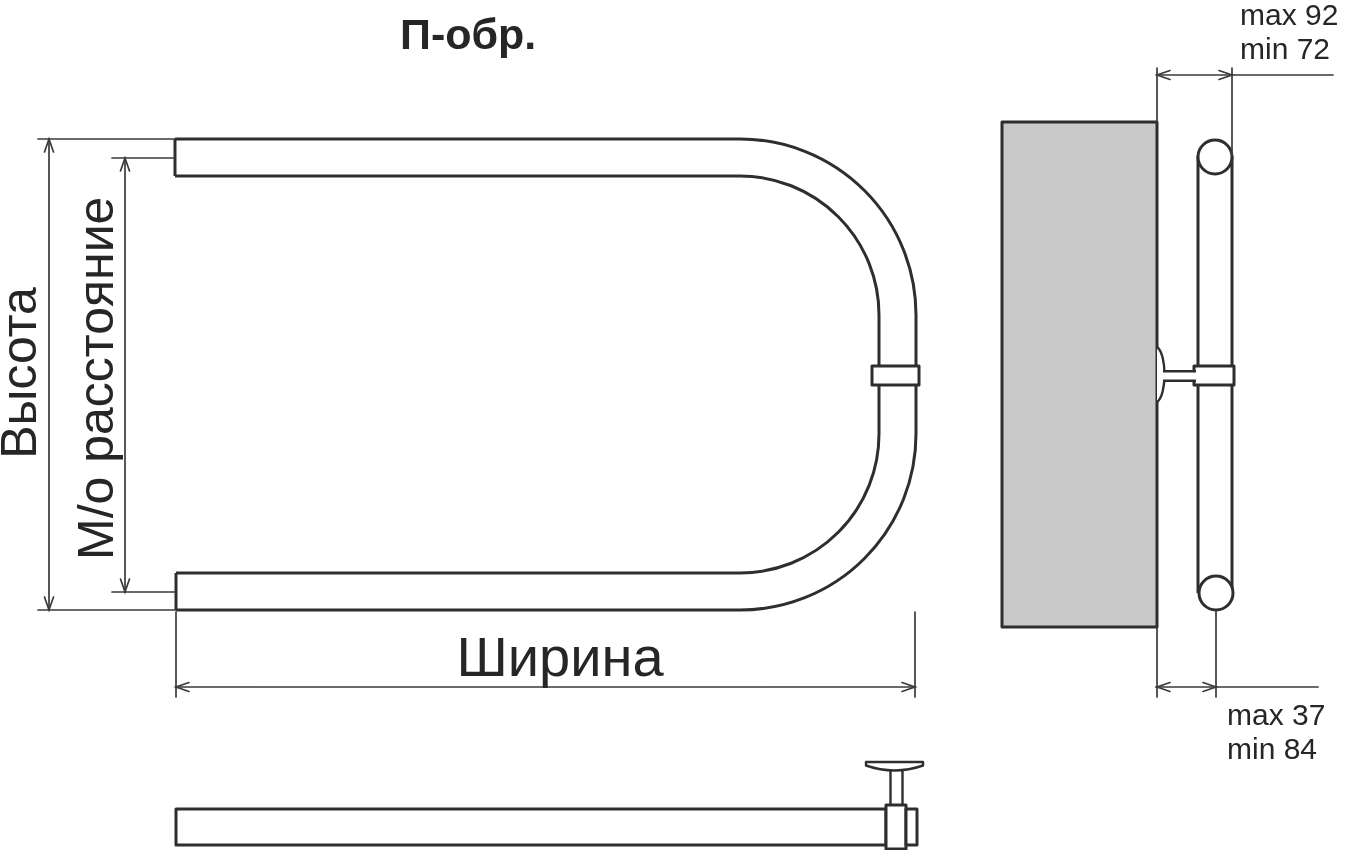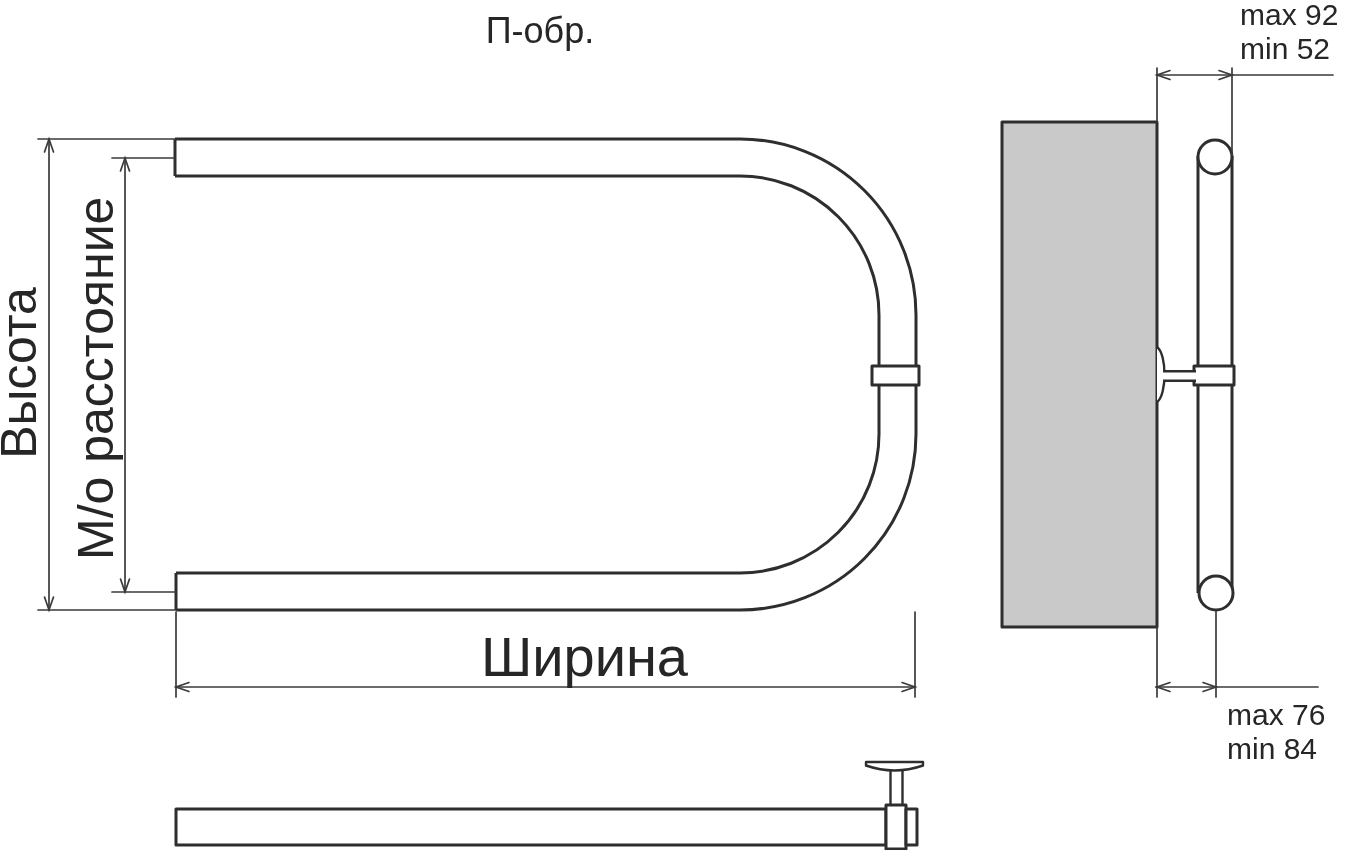--- a/index.html
+++ b/index.html
@@ -10,22 +10,22 @@
     font-family:"Liberation Sans",sans-serif;
     overflow:hidden;
   }
   svg{position:absolute;left:0;top:0;}
   .tube{fill:none;stroke:var(--line,#2e2e2e);stroke-width:3;stroke-linejoin:round;}
   .tube-thin{fill:none;stroke:var(--line,#2e2e2e);stroke-width:2.4;stroke-linejoin:round;}
   .fill-white{fill:#fff;}
   .fill-wall{fill:var(--wall-fill,#c9c9c9);}
   .dim{stroke:var(--dim-line,#3a3a3a);stroke-width:1.7;fill:none;stroke-linecap:round;}
   .label{position:absolute;color:var(--text,#262626);white-space:nowrap;}
-  .lbl-title{left:400px;top:12px;width:280px;text-align:center;font-size:36px;line-height:1.05;}
-  .lbl-width{left:408px;top:629px;width:280px;text-align:right;font-size:56px;line-height:1.0;}
+  .lbl-title{left:400px;top:12px;width:280px;text-align:left;font-size:43px;line-height:1.05;font-weight:bold;}
+  .lbl-width{left:420px;top:629px;width:280px;text-align:center;font-size:56px;line-height:1.0;}
   .lbl-rot{transform:rotate(-90deg);text-align:center;font-size:50px;line-height:52px;}
   .lbl-height{left:-71px;top:347px;width:180px;height:52px;}
   .lbl-mo{left:-84px;top:354px;width:360px;height:52px;}
   .dim-text{font-size:30px;line-height:34px;text-align:left;}
   .dim-text-top{left:1240px;top:-2px;}
   .dim-text-bottom{left:1227px;top:698px;}
 </style>
 </head>
 <body>
 
@@ -118,21 +118,21 @@
   </svg>
 
   <div class="label lbl-title">П-обр.</div>
 
   <div class="label lbl-rot lbl-height">Высота</div>
   <div class="label lbl-rot lbl-mo">М/о расстояние</div>
   <div class="label lbl-width">Ширина</div>
 
   <div class="label dim-text dim-text-top">
     <div>max 92</div>
-    <div>min 52</div>
+    <div>min 72</div>
   </div>
 
   <div class="label dim-text dim-text-bottom">
-    <div>max 76</div>
+    <div>max 37</div>
     <div>min 84</div>
   </div>
 
 </div>
 
 </body></html>

